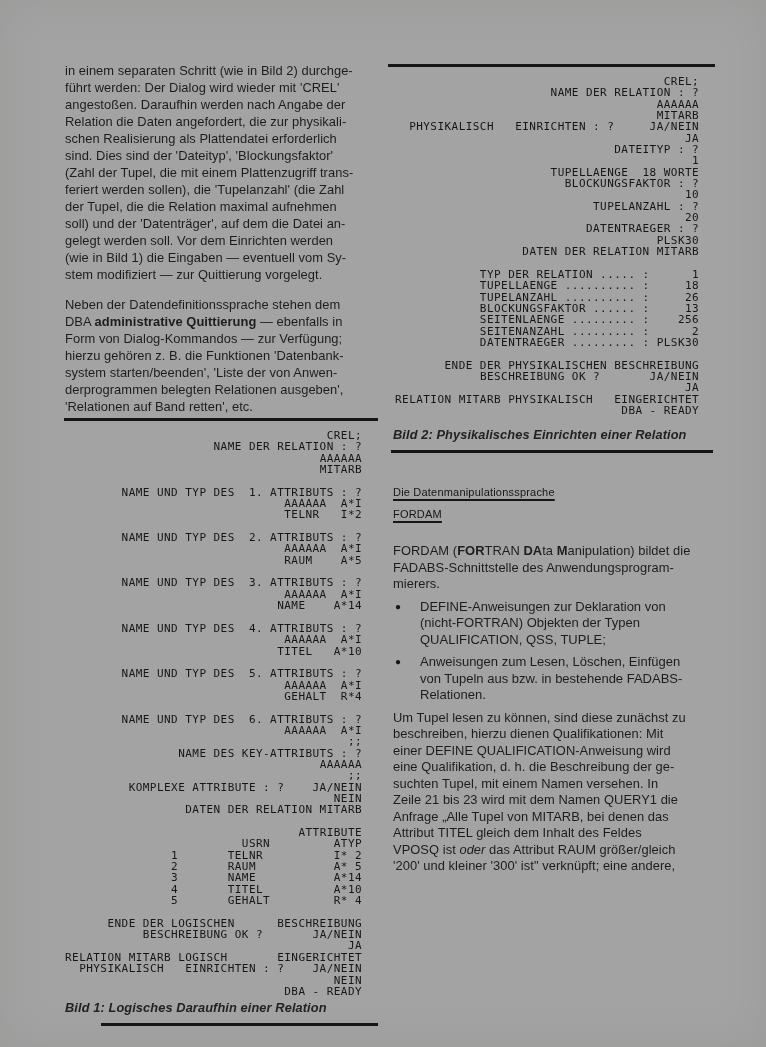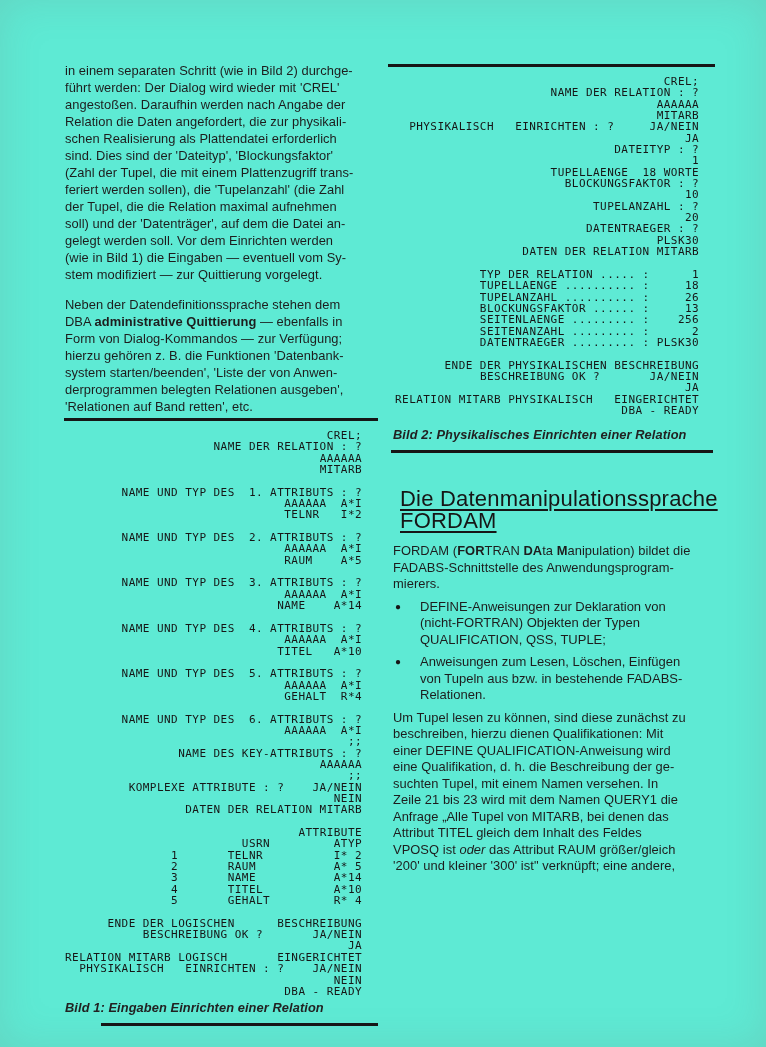--- a/index.html
+++ b/index.html
@@ -1,37 +1,37 @@
 <!DOCTYPE html>
 <html><head>
 <meta charset="utf-8">
 <style>
   html,body{margin:0;padding:0;background:#cfcfcc;}
-  .page{position:relative;width:766px;height:1047px;background:#5eead4;overflow:hidden;
+  .page{position:relative;width:766px;height:1047px;background:#a3a3a3;overflow:hidden;
         font-family:"Liberation Sans",sans-serif;color:#1d1d1d;
         box-shadow:inset 0 0 40px rgba(120,118,110,0.18);}
   .body{white-space:pre-line;font-size:12.9px;line-height:17px;margin:0;letter-spacing:0.05px;}
   .body b{font-weight:700;}
   .body i{font-style:italic;}
   #para-left-1{position:absolute;left:65px;top:62px;width:326px;}
   #para-left-2{position:absolute;left:65px;top:296px;width:326px;}
   .rule{position:absolute;background:#161616;}
   #rule-right-top{left:388px;top:64px;width:327px;height:3px;}
   #rule-left-top{left:64px;top:418px;width:314px;height:2.5px;}
   #rule-right-mid{left:391px;top:450px;width:322px;height:2.5px;}
   #rule-left-bottom{left:101px;top:1023px;width:277px;height:2.5px;}
   .listing{position:absolute;margin:0;white-space:pre;color:#161616;
            font-family:"DejaVu Sans Mono",monospace;font-size:11px;line-height:11.35px;
            letter-spacing:0.45px;text-align:right;}
   #listing-1{left:65px;top:430px;}
   #listing-2{left:395px;top:76px;}
   .caption{position:absolute;font-style:italic;font-weight:700;font-size:12.8px;margin:0;letter-spacing:0.1px;color:#222;}
   #caption-1{left:65px;top:1000px;}
   #caption-2{left:393px;top:427px;}
-  #section-heading{position:absolute;left:393px;top:481px;margin:7px;font-size:22px;font-weight:400;
+  #section-heading{position:absolute;left:393px;top:481px;margin:0;font-size:11px;font-weight:400;
                    line-height:22px;white-space:pre-line;color:#161616;letter-spacing:0.2px;
                    text-decoration:underline;text-underline-offset:3px;text-decoration-thickness:1.5px;}
   #right-body{position:absolute;left:393px;top:543px;width:326px;}
   #right-body .body{margin:0 0 6px;line-height:16.5px;}
   .bullet-item{display:flex;margin:0 0 6px;}
   .bullet{flex:0 0 25px;width:25px;font-size:10px;line-height:16.5px;padding-left:2px;color:#161616;}
   .bullet-text{white-space:pre-line;font-size:13px;line-height:16.5px;}
 </style>
 </head>
 <body>
@@ -109,21 +109,21 @@
          5       GEHALT         R* 4
 
 ENDE DER LOGISCHEN      BESCHREIBUNG
 BESCHREIBUNG OK ?       JA/NEIN
 JA
 RELATION MITARB LOGISCH       EINGERICHTET
 PHYSIKALISCH   EINRICHTEN : ?    JA/NEIN
 NEIN
     DBA - READY</pre>
 
-  <p class="caption" id="caption-1">Bild 1:  Eingaben Einrichten einer Relation</p>
+  <p class="caption" id="caption-1">Bild 1:  Logisches Daraufhin einer Relation</p>
 
   <pre class="listing" id="listing-2">CREL;
 NAME DER RELATION : ?
 AAAAAA
 MITARB
 PHYSIKALISCH   EINRICHTEN : ?     JA/NEIN
 JA
 DATEITYP : ?
 1
 TUPELLAENGE  18 WORTE

